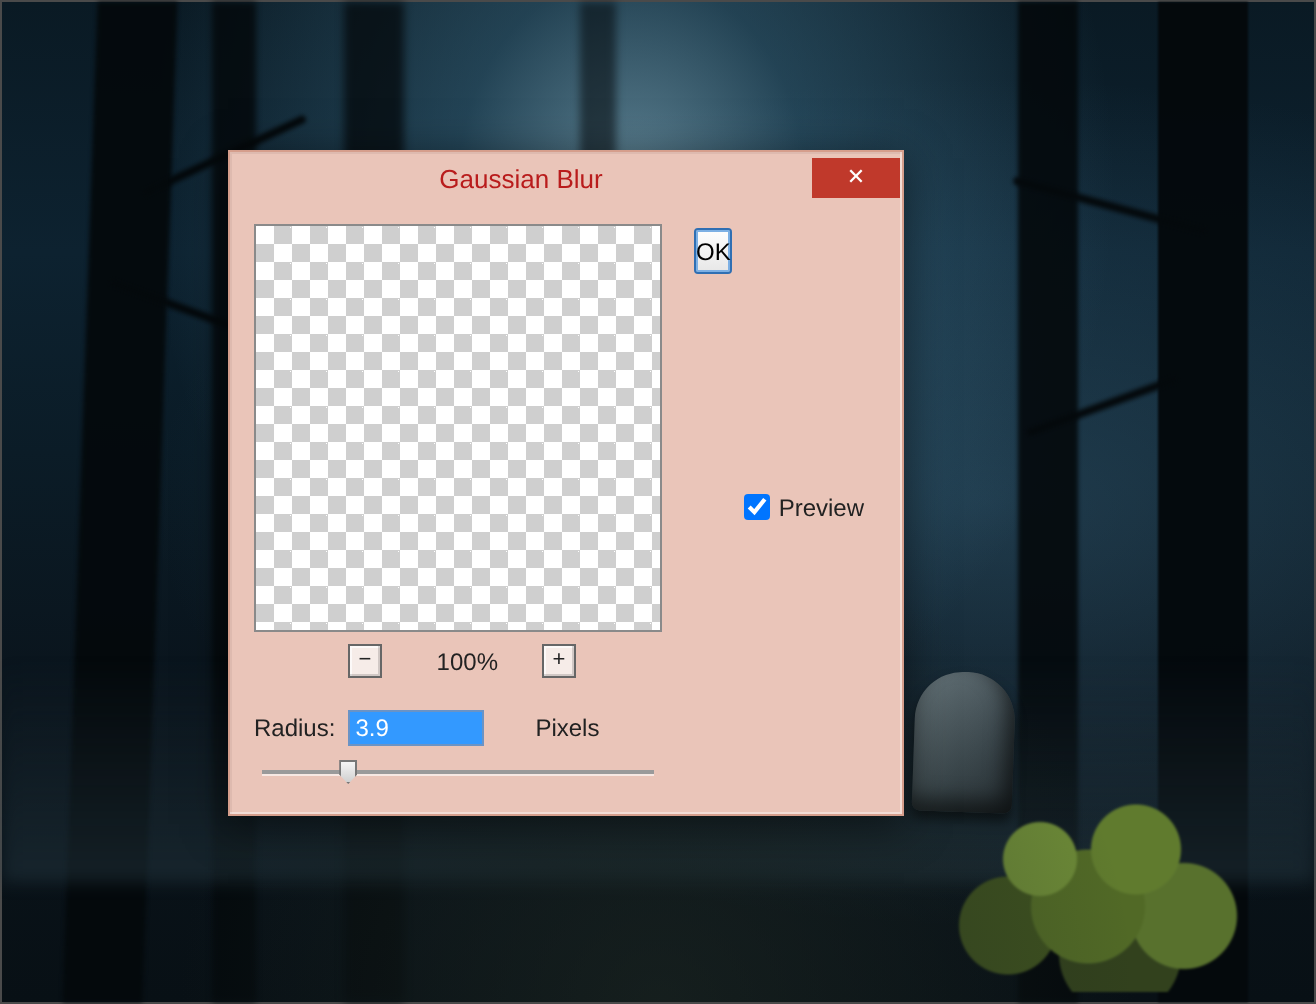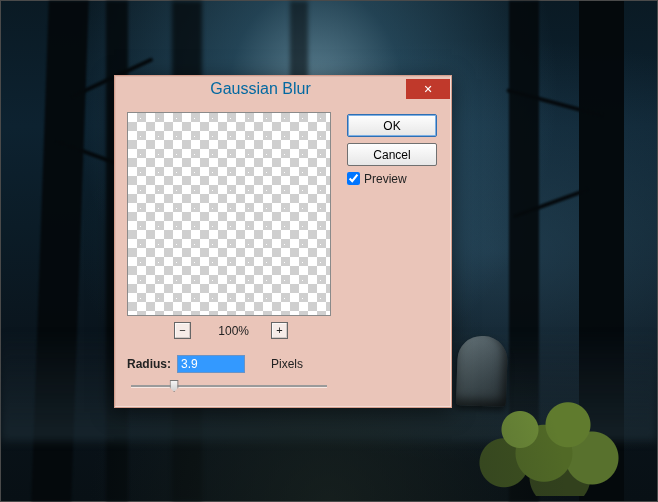--- a/index.html
+++ b/index.html
@@ -86,22 +86,22 @@
   }
   .titlebar{
     display:flex;
     align-items:center;
     height:26px;
     position:relative;
   }
   .titlebar .title{
     flex:1;
     text-align:center;
-    font-size:16px;
-    color:#0369a1;
+    font-size:13px;
+    color:#b91c1c;
   }
   .close-btn{
     width:44px;
     height:20px;
     background:#c0392b;
     color:#fff;
     display:flex;
     align-items:center;
     justify-content:center;
     font-size:11px;
@@ -161,21 +161,21 @@
     line-height:1;
   }
   .zoom-val{font-size:12px;min-width:36px;text-align:right;}
   .radius-row{
     display:flex;
     align-items:center;
     gap:6px;
     margin-top:16px;
     color:#222;
   }
-  .radius-row label{white-space:nowrap;font-weight:bold;}
+  .radius-row label{white-space:nowrap;}
   .radius-input{
     width:68px;
     height:18px;
     border:1px solid #6a93c5;
     background:#fff;
     padding:0 3px;
     font-family:inherit;
     font-size:12px;
     box-sizing:border-box;
   }
@@ -210,21 +210,21 @@
     transform:translateX(-50%);
     left:22%;
     cursor:pointer;
     clip-path: polygon(50% 100%, 0 60%, 0 0, 100% 0, 100% 60%);
   }
 
   .right-col{
     flex:0 0 auto;
     width:90px;
     display:flex;
-    flex-direction:column;
+    flex-direction:row;
     gap:6px;
     align-items:stretch;
     padding-top:2px;
   }
   .dlg-button{
     height:21px;
     border:1px solid #707070;
     background:linear-gradient(#fefefe,#e7e7e7);
     font-size:12px;
     cursor:pointer;
@@ -232,21 +232,21 @@
     align-items:center;
     justify-content:center;
     border-radius:2px;
   }
   .dlg-button.default{
     border:1px solid #2f6fb3;
     box-shadow:0 0 0 1px #7db0e4 inset;
   }
   .preview-check{
     display:flex;
-    align-items:flex-start;
+    align-items:center;
     gap:4px;
     margin-top:0;
     color:#222;
     font-size:12px;
   }
   .preview-check input{
     width:13px;height:13px;
     margin:0;
   }
 </style>
@@ -303,23 +303,20 @@
             <div class="slider-track"></div>
             <div class="slider-thumb" style="left: 22%;"></div>
           </div>
         </div>
       </div>
 
       <div class="right-col">
         <div class="dlg-button default">
           <span>OK</span>
         </div>
-        <div class="dlg-button">
-          <span>Cancel</span>
-        </div>
         <label class="preview-check">
           <input type="checkbox" checked="" style="">
           <span>Preview</span>
         </label>
       </div>
     </div>
   </div>
 </div>
 
 </body></html>

